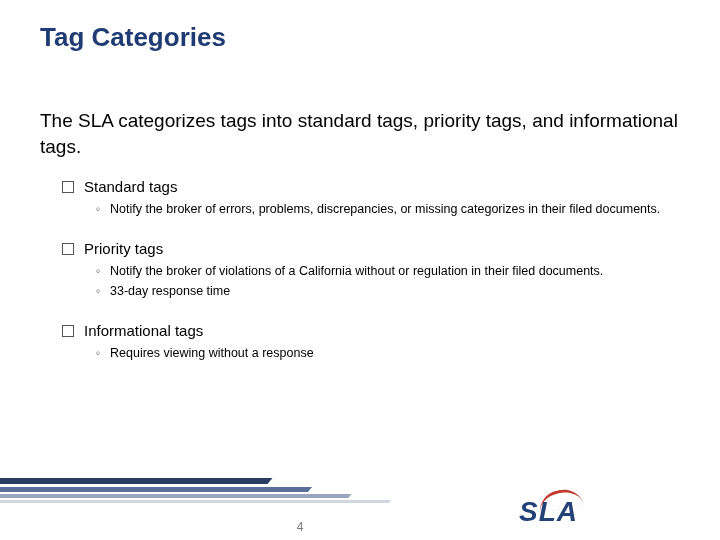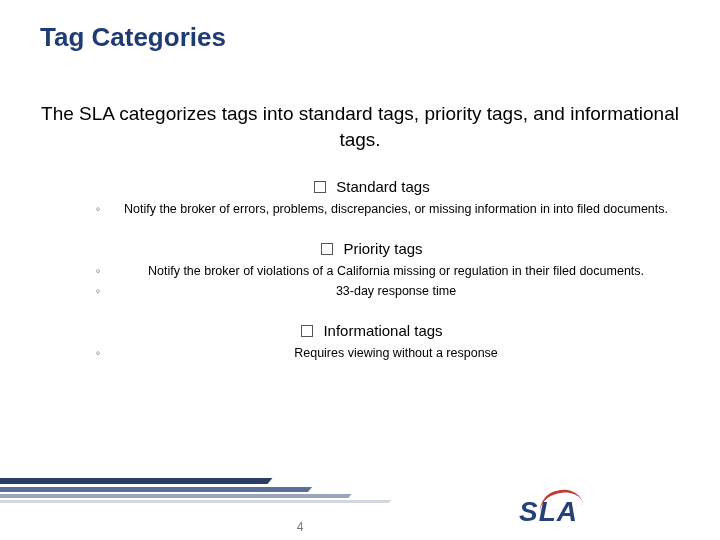--- a/index.html
+++ b/index.html
@@ -11,34 +11,33 @@
     background: #fff;
     color: #000;
     overflow: hidden;
     position: relative;
   }
   .slide {
     width: 600px;
     height: 540px;
     position: relative;
     box-sizing: border-box;
-    text-align: center;
   }
   .title {
     position: absolute;
     left: 40px;
     top: 22px;
     font-size: 26px;
     font-weight: bold;
     color: #1f3b73;
   }
   .intro {
     position: absolute;
     left: 40px;
-    top: 101px;
+    top: 108px;
     width: 640px;
     font-size: 19px;
     line-height: 1.35;
     color: #000;
   }
   .content {
     position: absolute;
     left: 62px;
     top: 178px;
     width: 620px;
@@ -125,28 +124,28 @@
   <div class="title">Tag Categories</div>
 
   <div class="intro">The SLA categorizes tags into standard tags, priority tags, and informational tags.</div>
 
   <div class="content">
 
     <div class="section">
       <div class="sec-head">
         <span class="box"></span><span>Standard tags</span>
       </div>
-      <div class="sub">Notify the broker of errors, problems, discrepancies, or missing information in into filed documents.</div>
+      <div class="sub">Notify the broker of errors, problems, discrepancies, or missing categorizes in their filed documents.</div>
     </div>
 
     <div class="section">
       <div class="sec-head">
         <span class="box"></span><span>Priority tags</span>
       </div>
-      <div class="sub">Notify the broker of violations of a California missing or regulation in their filed documents.</div>
+      <div class="sub">Notify the broker of violations of a California without or regulation in their filed documents.</div>
       <div class="sub">33-day response time</div>
     </div>
 
     <div class="section">
       <div class="sec-head">
         <span class="box"></span><span>Informational tags</span>
       </div>
       <div class="sub">Requires viewing without a response</div>
     </div>
 

